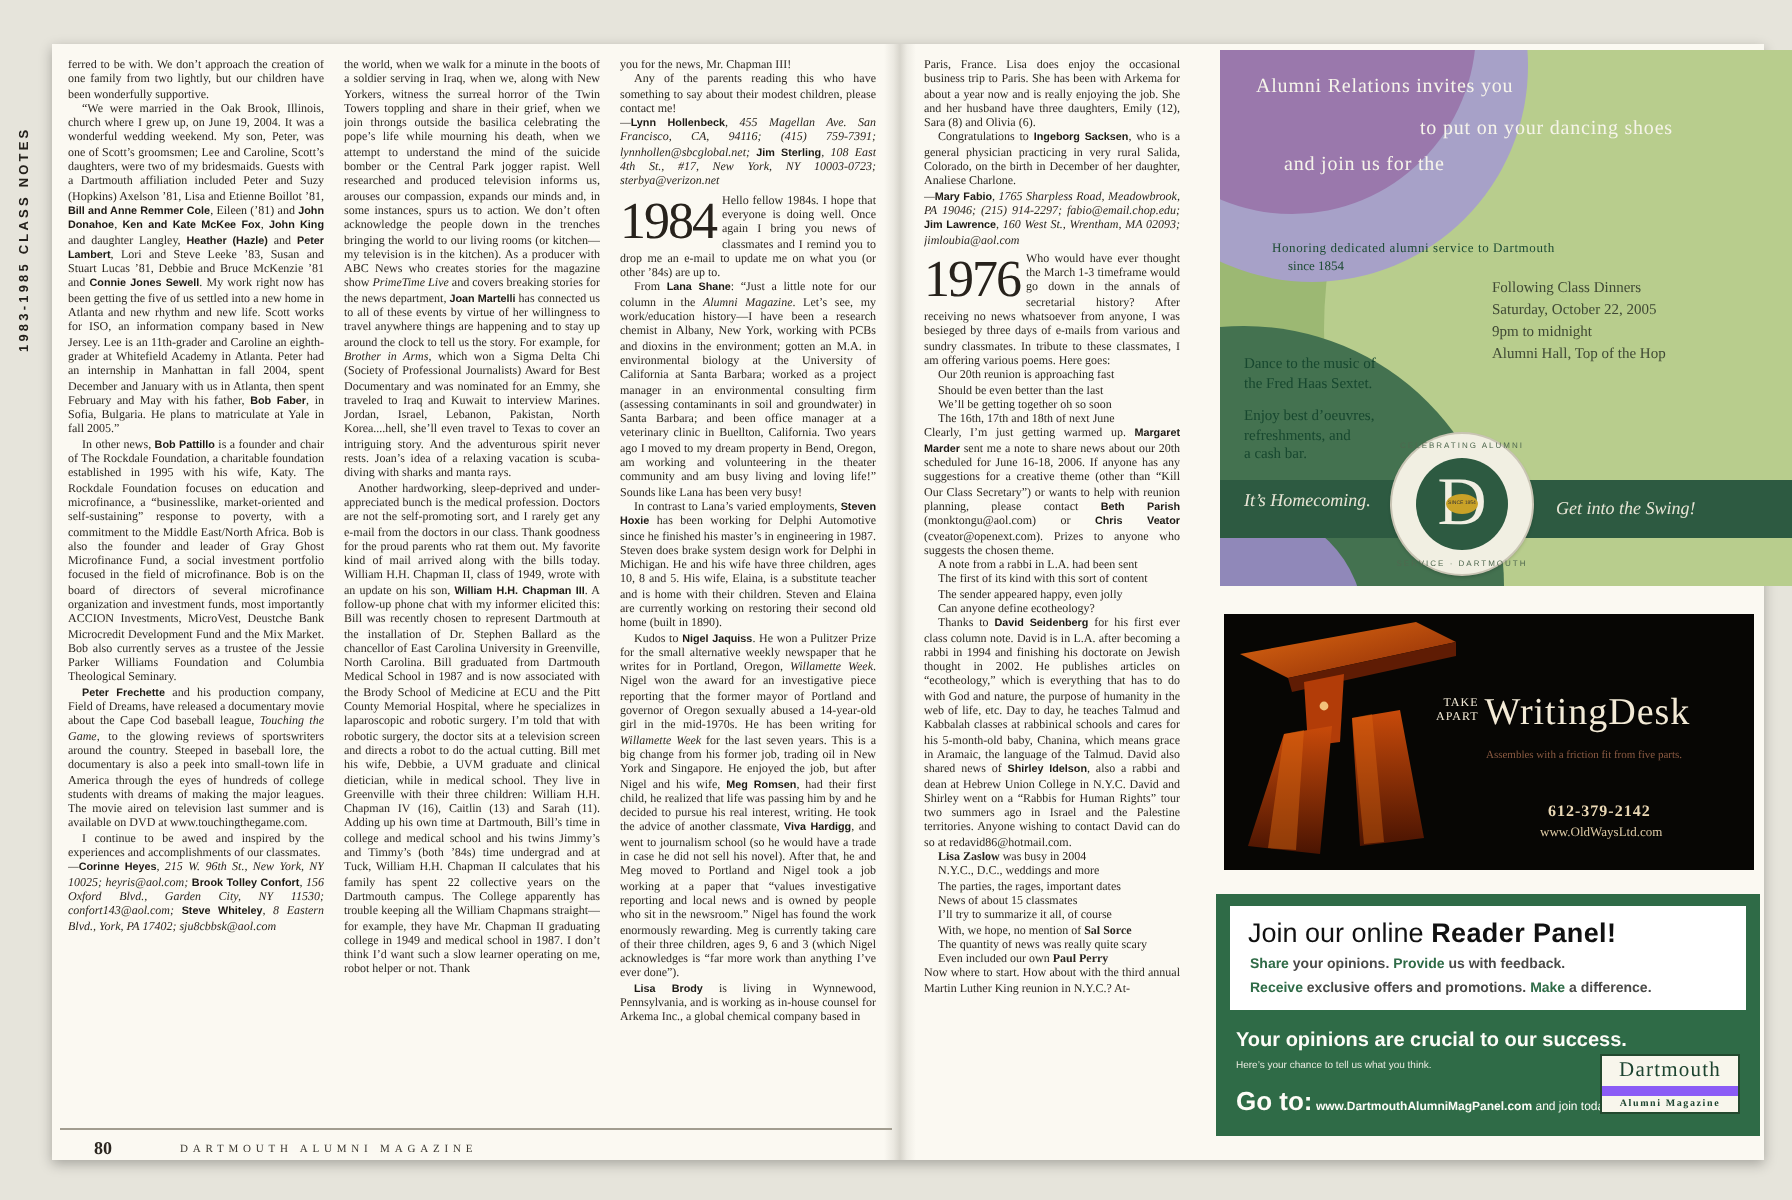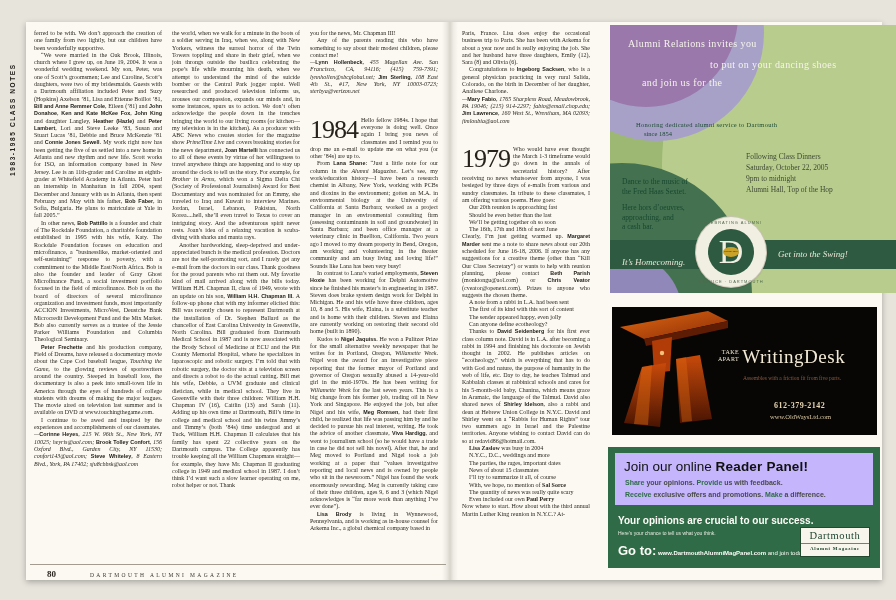--- a/index.html
+++ b/index.html
@@ -15,21 +15,21 @@
               font-family:"Liberation Sans",sans-serif;font-size:6.5px;font-weight:bold;letter-spacing:1.6px;color:#23201b;}
   
   .col{position:absolute;top:30px;width:128px;height:528px;overflow:hidden;
        font-size:6px;line-height:7.3px;text-align:justify;color:#2b2620;}
   .col .p{margin:0;}
   .col .p.ind{text-indent:7px;}
   .col .p b{font-family:"Liberation Sans",sans-serif;font-size:5.4px;font-weight:bold;color:#1d1a15;}
   .col .p i{font-style:italic;}
   .col .p.credits{font-style:italic;}
   .col .p.credits b{font-style:normal;}
-  .col .p.lead{margin-top:21px;}
+  .col .p.lead{margin-top:2px;}
   .year{float:left;font-size:26px;line-height:21px;padding:2px 3px 0 0;color:#27221c;letter-spacing:-1px;}
   .poem{margin:0 0 0 7px;text-align:left;}
   .poem div{white-space:nowrap;overflow:hidden;}
   
   .footer-rule{position:absolute;left:30px;top:564px;width:416px;height:1px;background:#a29d90;}
   .page-num{position:absolute;left:47px;top:569px;font-size:9px;font-weight:bold;color:#2b2620;}
   .footer-title{position:absolute;left:90px;top:572px;font-size:5.5px;letter-spacing:2.4px;color:#3a362e;}
   
   .cs{position:absolute;left:610px;top:25px;width:258px;height:268px;overflow:hidden;background:#9cb873;padding-left:44px;}
   .cs .circ{position:absolute;border-radius:50%;}
@@ -39,25 +39,25 @@
   .cs .c-dkgreen{width:260px;height:260px;left:-118px;top:138px;background:#447250;}
   .cs .c-purp2{width:120px;height:120px;left:-48px;top:228px;background:#9088b9;}
   .cs .t{position:absolute;white-space:nowrap;}
   .cs .wht{color:#f6f4ea;}
   .cs .l1{left:18px;top:13px;font-size:10px;letter-spacing:.4px;}
   .cs .l2{left:100px;top:34px;font-size:10px;letter-spacing:.4px;}
   .cs .l3{left:32px;top:52px;font-size:10px;letter-spacing:.4px;}
   .cs .title{left:58px;top:62px;font-size:25px;font-style:italic;letter-spacing:1px;}
   .cs .honor{left:26px;top:96px;font-size:6.5px;color:#1d4a33;letter-spacing:.3px;}
   .cs .honor2{left:34px;top:105px;font-size:6.5px;color:#1d4a33;}
-  .cs .when{left:136px;top:126px;font-size:7.5px;line-height:11px;color:#3f4834;white-space:normal;width:120px;}
+  .cs .when{left:136px;top:113px;font-size:7.5px;line-height:11px;color:#3f4834;white-space:normal;width:120px;}
   .cs .dance{left:12px;top:152px;font-size:7.5px;line-height:9.5px;color:#17472f;}
   .cs .enjoy{left:12px;top:178px;font-size:7.5px;line-height:9.5px;color:#17472f;}
   .cs .band{position:absolute;left:0;top:215px;width:100%;height:29px;background:#2d5a41;}
-  .cs .home{left:12px;top:232px;font-size:9px;font-style:italic;color:#e9e6d6;}
+  .cs .home{left:12px;top:220px;font-size:9px;font-style:italic;color:#e9e6d6;}
   .cs .swing2{left:168px;top:224px;font-size:9px;font-style:italic;color:#e9e6d6;}
   .seal{position:absolute;left:86px;top:192px;width:70px;height:70px;border-radius:50%;
         background:#f1efe2;box-shadow:0 0 0 1px #c9c4b4,0 1px 2px rgba(0,0,0,.3);}
   .seal .arc{position:absolute;width:100%;text-align:center;font-size:4px;letter-spacing:1px;color:#50684f;
              font-family:"Liberation Sans",sans-serif;}
   .seal .arc.top{top:3px;}
   .seal .arc.bot{bottom:3px;}
   .seal .inner{position:absolute;left:12px;top:12px;width:46px;height:46px;border-radius:50%;background:#2d5a41;
                display:flex;align-items:center;justify-content:center;}
   .seal .d{font-size:34px;color:#f1efe2;line-height:1;}
@@ -68,34 +68,34 @@
   .wd svg{position:absolute;left:0;top:0;}
   .wd .brandrow{position:absolute;left:106px;top:40px;display:flex;align-items:flex-end;color:#f3ead6;}
   .wd .takeapart{font-size:6px;letter-spacing:.5px;line-height:6.5px;text-align:right;margin-right:3px;padding-bottom:4px;}
   .wd .brand{font-size:19px;letter-spacing:.5px;line-height:19px;}
   .wd .tag{position:absolute;left:110px;top:68px;width:140px;text-align:center;font-size:5.5px;color:#8a5a42;}
   .wd .phone{position:absolute;left:162px;top:94px;font-size:8px;font-weight:bold;color:#e9d7b4;letter-spacing:.5px;}
   .wd .url{position:absolute;left:158px;top:106px;font-size:6.5px;color:#dcc9a4;}
   
   .rp{position:absolute;left:608px;top:447px;width:272px;height:121px;background:#2f6b47;
       font-family:"Liberation Sans",sans-serif;}
-  .rp .white{position:absolute;left:7px;top:6px;width:258px;height:52px;background:#c4b5fd;}
+  .rp .white{position:absolute;left:7px;top:6px;width:258px;height:52px;background:#ffffff;}
   .rp .head{position:absolute;left:9px;top:6px;font-size:13.5px;color:#111;}
   .rp .head b{font-weight:bold;letter-spacing:.2px;}
   .rp .sub{position:absolute;left:10px;font-size:7px;font-weight:bold;color:#4a4a48;}
   .rp .sub b{color:#2f6b47;}
   .rp .s1{top:26px;} .rp .s2{top:38px;}
   .rp .crucial{position:absolute;left:10px;top:68px;font-size:10px;font-weight:bold;color:#fdfcf7;}
   .rp .chance{position:absolute;left:10px;top:83px;font-size:5px;color:#e8eadf;}
   .rp .goto{position:absolute;left:10px;top:96px;font-size:6px;color:#fdfcf7;}
   .rp .goto .g{font-size:13px;font-weight:bold;margin-top:24px;}
   .rp .goto b{font-weight:bold;}
   .rp .logo{position:absolute;left:192px;top:80px;width:68px;height:28px;background:#f8f6ec;border:1px solid #23492f;
             text-align:center;font-family:"Liberation Serif",serif;color:#1d4430;}
-  .rp .logo .n1{font-size:10.5px;letter-spacing:.6px;line-height:15px;border-bottom:1px solid #8b5cf6;}
+  .rp .logo .n1{font-size:10.5px;letter-spacing:.6px;line-height:15px;border-bottom:5px solid #8b5cf6;}
   .rp .logo .n2{font-size:5px;font-weight:bold;letter-spacing:.8px;line-height:10px;}
 </style>
 </head>
 <body>
 
 <div class="side-label">1983-1985 CLASS NOTES</div>
 
 <div class="spread">
   <div class="gutter"></div>
 </div>
@@ -119,21 +119,21 @@
     <p class="p lead"><span class="year">1984</span>Hello fellow 1984s. I hope that everyone is doing well. Once again I bring you news of classmates and I remind you to drop me an e-mail to update me on what you (or other ’84s) are up to.</p>
     <p class="p ind">From <b>Lana Shane</b>: “Just a little note for our column in the <i>Alumni Magazine</i>. Let’s see, my work/education history—I have been a research chemist in Albany, New York, working with PCBs and dioxins in the environment; gotten an M.A. in environmental biology at the University of California at Santa Barbara; worked as a project manager in an environmental consulting firm (assessing contaminants in soil and groundwater) in Santa Barbara; and been office manager at a veterinary clinic in Buellton, California. Two years ago I moved to my dream property in Bend, Oregon, am working and volunteering in the theater community and am busy living and loving life!” Sounds like Lana has been very busy!</p>
     <p class="p ind">In contrast to Lana’s varied employments, <b>Steven Hoxie</b> has been working for Delphi Automotive since he finished his master’s in engineering in 1987. Steven does brake system design work for Delphi in Michigan. He and his wife have three children, ages 10, 8 and 5. His wife, Elaina, is a substitute teacher and is home with their children. Steven and Elaina are currently working on restoring their second old home (built in 1890).</p>
     <p class="p ind">Kudos to <b>Nigel Jaquiss</b>. He won a Pulitzer Prize for the small alternative weekly newspaper that he writes for in Portland, Oregon, <i>Willamette Week</i>. Nigel won the award for an investigative piece reporting that the former mayor of Portland and governor of Oregon sexually abused a 14-year-old girl in the mid-1970s. He has been writing for <i>Willamette Week</i> for the last seven years. This is a big change from his former job, trading oil in New York and Singapore. He enjoyed the job, but after Nigel and his wife, <b>Meg Romsen</b>, had their first child, he realized that life was passing him by and he decided to pursue his real interest, writing. He took the advice of another classmate, <b>Viva Hardigg</b>, and went to journalism school (so he would have a trade in case he did not sell his novel). After that, he and Meg moved to Portland and Nigel took a job working at a paper that “values investigative reporting and local news and is owned by people who sit in the newsroom.” Nigel has found the work enormously rewarding. Meg is currently taking care of their three children, ages 9, 6 and 3 (which Nigel acknowledges is “far more work than anything I’ve ever done”).</p>
     <p class="p ind"><b>Lisa Brody</b> is living in Wynnewood, Pennsylvania, and is working as in-house counsel for Arkema Inc., a global chemical company based in</p>
   </div>
 <div class="col" style="left:462px">
     <p class="p cont">Paris, France. Lisa does enjoy the occasional business trip to Paris. She has been with Arkema for about a year now and is really enjoying the job. She and her husband have three daughters, Emily (12), Sara (8) and Olivia (6).</p>
     <p class="p ind">Congratulations to <b>Ingeborg Sacksen</b>, who is a general physician practicing in very rural Salida, Colorado, on the birth in December of her daughter, Analiese Charlone.</p>
     <p class="p credits">—<b>Mary Fabio</b>, 1765 Sharpless Road, Meadowbrook, PA 19046; (215) 914-2297; fabio@email.chop.edu; <b>Jim Lawrence</b>, 160 West St., Wrentham, MA 02093; jimloubia@aol.com</p>
-    <p class="p lead"><span class="year">1979</span>Who would have ever thought the March 1-3 timeframe would go down in the annals of secretarial history? After receiving no news whatsoever from anyone, I was besieged by three days of e-mails from various and sundry classmates. In tribute to these classmates, I am offering various poems. Here goes:</p>
+    <p class="p lead"><span class="year">1976</span>Who would have ever thought the March 1-3 timeframe would go down in the annals of secretarial history? After receiving no news whatsoever from anyone, I was besieged by three days of e-mails from various and sundry classmates. In tribute to these classmates, I am offering various poems. Here goes:</p>
     <div class="poem">
       <div>Our 20th reunion is approaching fast</div>
       <div>Should be even better than the last</div>
       <div>We’ll be getting together oh so soon</div>
       <div>The 16th, 17th and 18th of next June</div>
     </div>
     <p class="p cont">Clearly, I’m just getting warmed up. <b>Margaret Marder</b> sent me a note to share news about our 20th scheduled for June 16-18, 2006. If anyone has any suggestions for a creative theme (other than “Kill Our Class Secretary”) or wants to help with reunion planning, please contact <b>Beth Parish</b> (monktongu@aol.com) or <b>Chris Veator</b> (cveator@openext.com). Prizes to anyone who suggests the chosen theme.</p>
     <div class="poem">
       <div>A note from a rabbi in L.A. had been sent</div>
       <div>The first of its kind with this sort of content</div>
@@ -173,22 +173,22 @@
     <div>Following Class Dinners</div>
     <div>Saturday, October 22, 2005</div>
     <div>9pm to midnight</div>
     <div>Alumni Hall, Top of the Hop</div>
   </div>
   <div class="t dance">
     <div>Dance to the music of</div>
     <div>the Fred Haas Sextet.</div>
   </div>
   <div class="t enjoy">
-    <div>Here hors d’oeuvres,</div>
-    <div>approaching, and</div>
+    <div>Enjoy best d’oeuvres,</div>
+    <div>refreshments, and</div>
     <div>a cash bar.</div>
   </div>
   <div class="band"></div>
   <div class="t home">It’s Homecoming.</div>
   <div class="t swing2">Get into the Swing!</div>
   <div class="seal">
     <div class="arc top">CELEBRATING ALUMNI</div>
     <div class="inner">
       <span class="d">D</span>
     </div>

